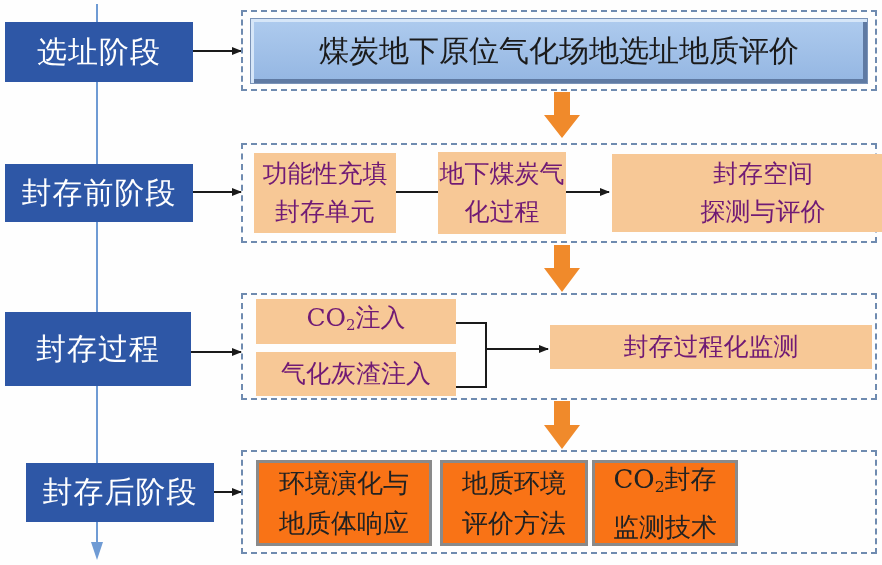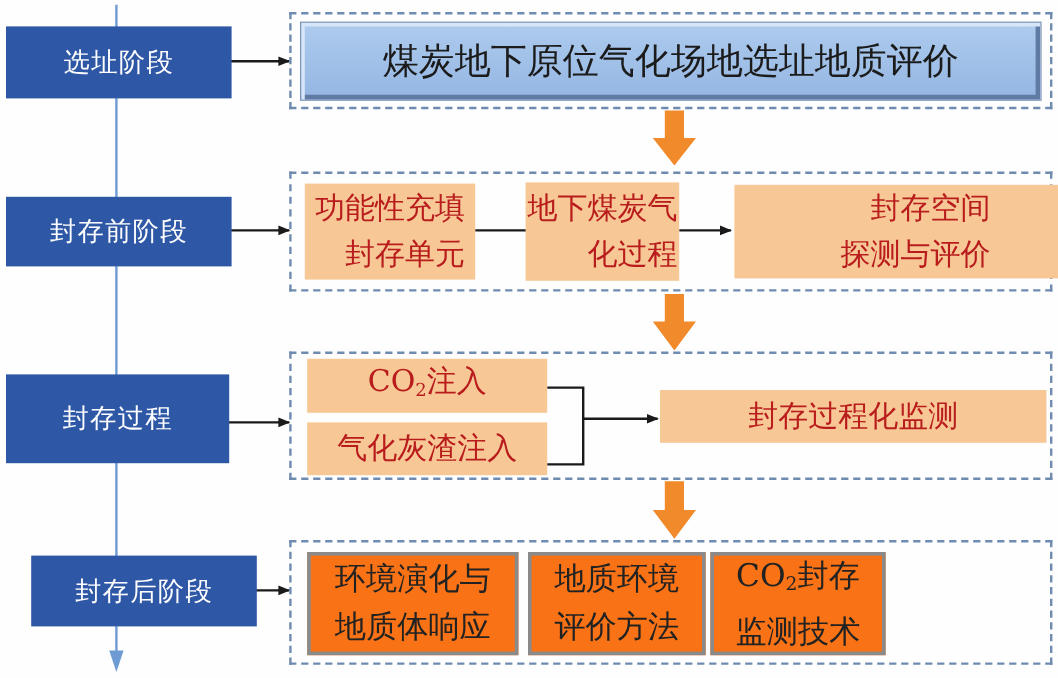--- a/index.html
+++ b/index.html
@@ -1,23 +1,23 @@
 <!DOCTYPE html>
 <html><head>
 <meta charset="utf-8">
 <style>
   html, body { margin:0; padding:0; }
   body { width:882px; height:565px; background:#fefefe; position:relative; overflow:hidden;
          font-family:"DejaVu Serif","Liberation Serif",serif; }
   .abs { position:absolute; }
   .stage { background:#2e57a6; color:#fff; display:flex; align-items:center; justify-content:center;
-           font-family:"DejaVu Sans","Liberation Sans",sans-serif; font-size:22px; letter-spacing:1px; }
+           font-family:"DejaVu Sans","Liberation Sans",sans-serif; font-size:30px; letter-spacing:1px; }
   .dash { border:2px dashed #6f8bb0; box-sizing:border-box; }
-  .orange { background:#f7c896; color:#b91c1c; display:flex; align-items:center; justify-content:center;
-            text-align:right; font-size:25px; line-height:38px; }
+  .orange { background:#f7c896; color:#701a75; display:flex; align-items:center; justify-content:center;
+            text-align:center; font-size:25px; line-height:38px; }
   .grey { background:#f97316; border:3px solid #8a8a8a; box-sizing:border-box; color:#222; display:flex;
           align-items:center; justify-content:center; text-align:center; font-size:26px; line-height:40px; }
   .bevel { background:linear-gradient(#aecbee,#94b6e2); border:1px solid #7a93b8; box-sizing:border-box;
            box-shadow: inset 3px 3px 0 #d6e6f8, inset -4px -4px 0 #5f7aa3;
            display:flex; align-items:center; justify-content:center; font-size:30px; color:#1b1b1b; }
   svg.overlay { position:absolute; left:0; top:0; }
   sub { font-size:60%; vertical-align:-4px; }
 </style>
 </head>
 <body>

